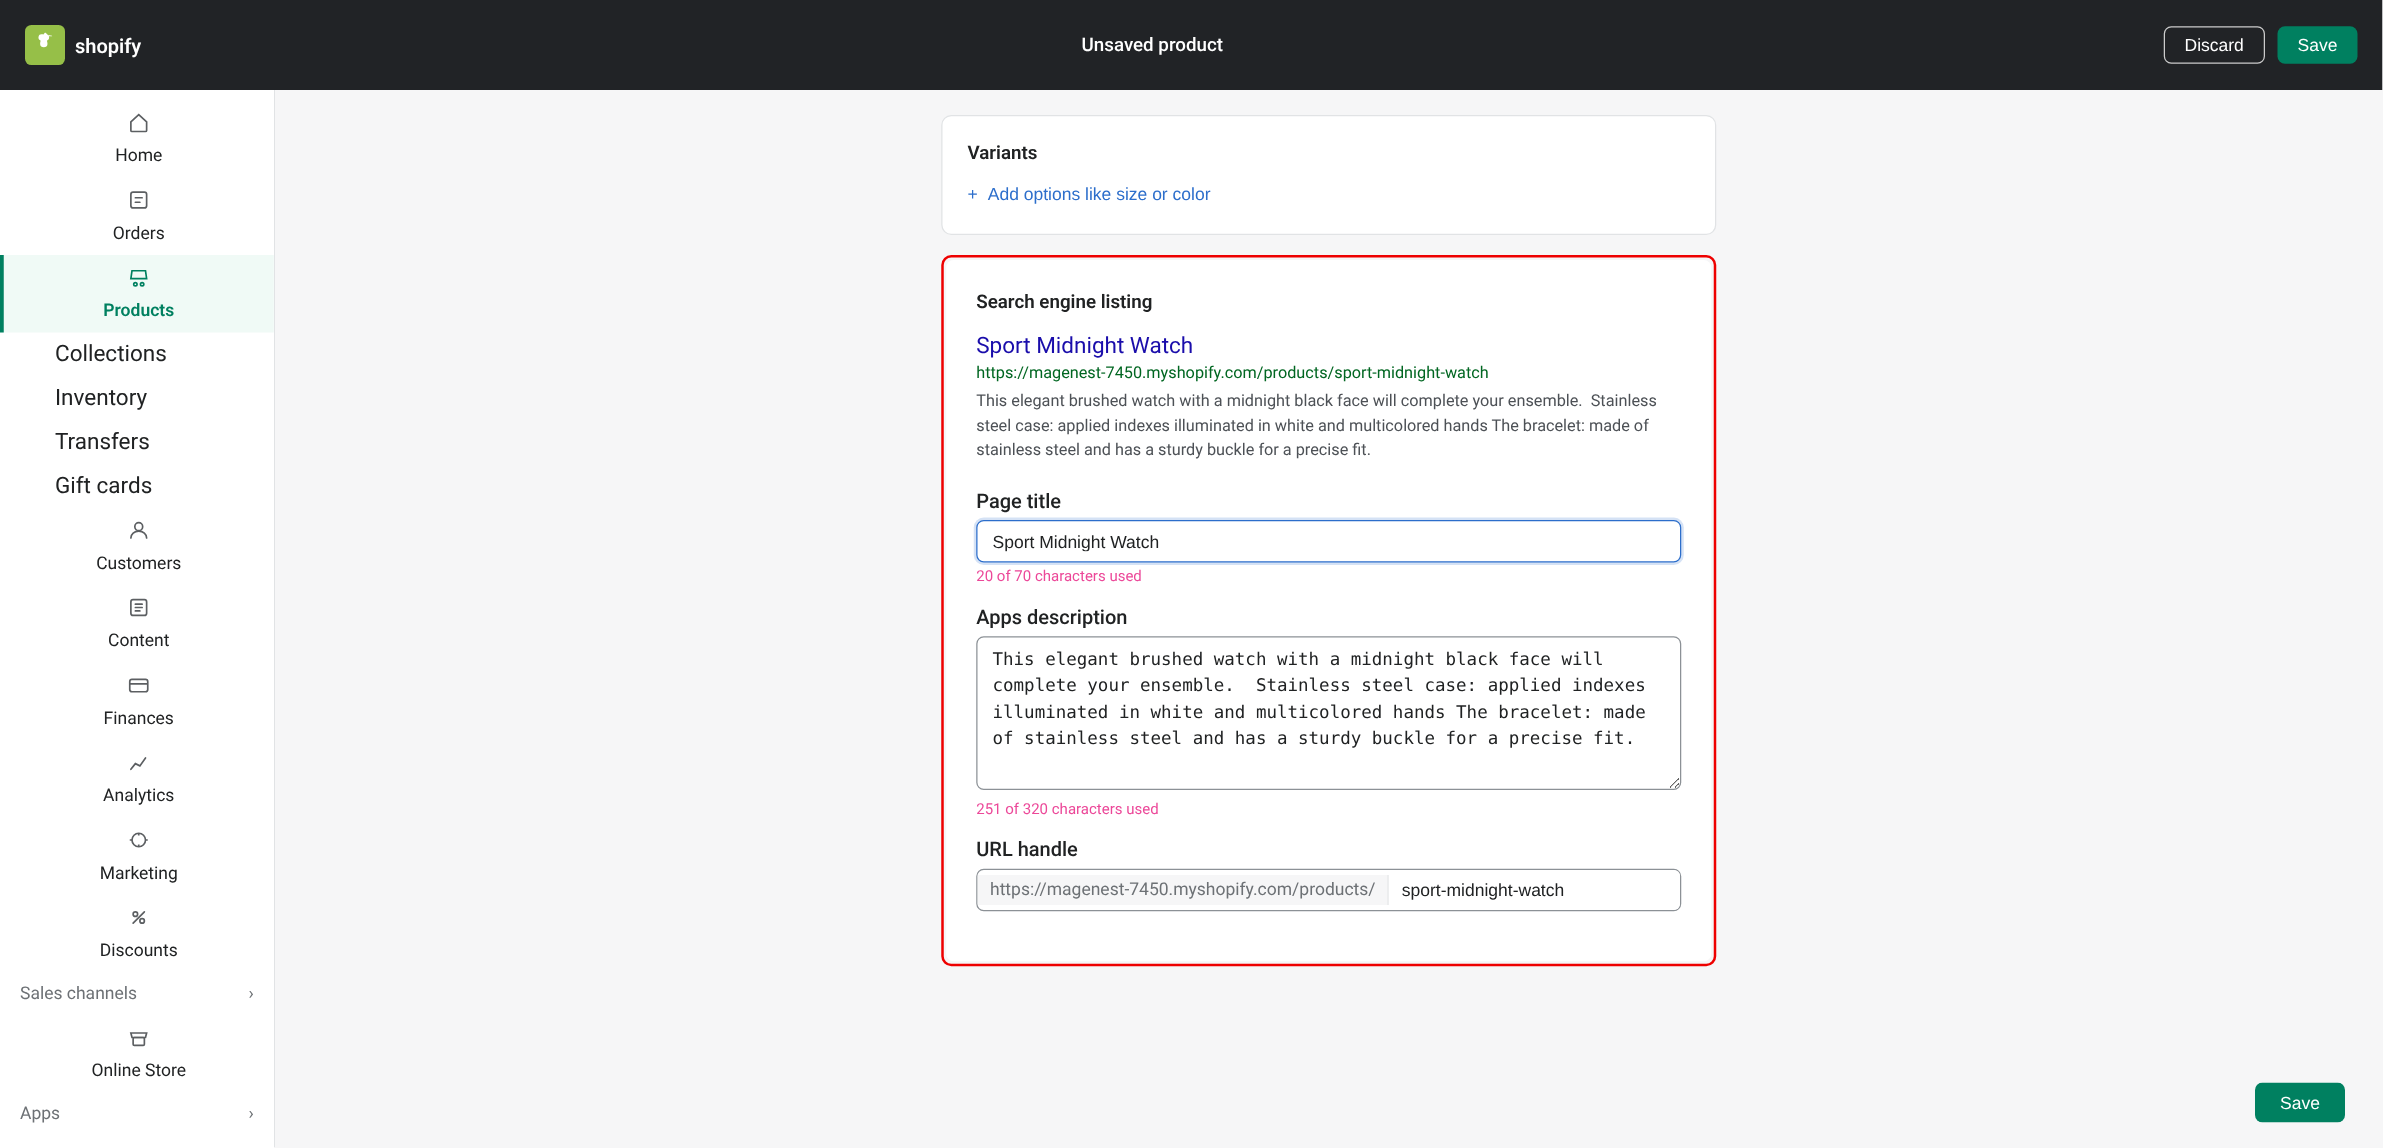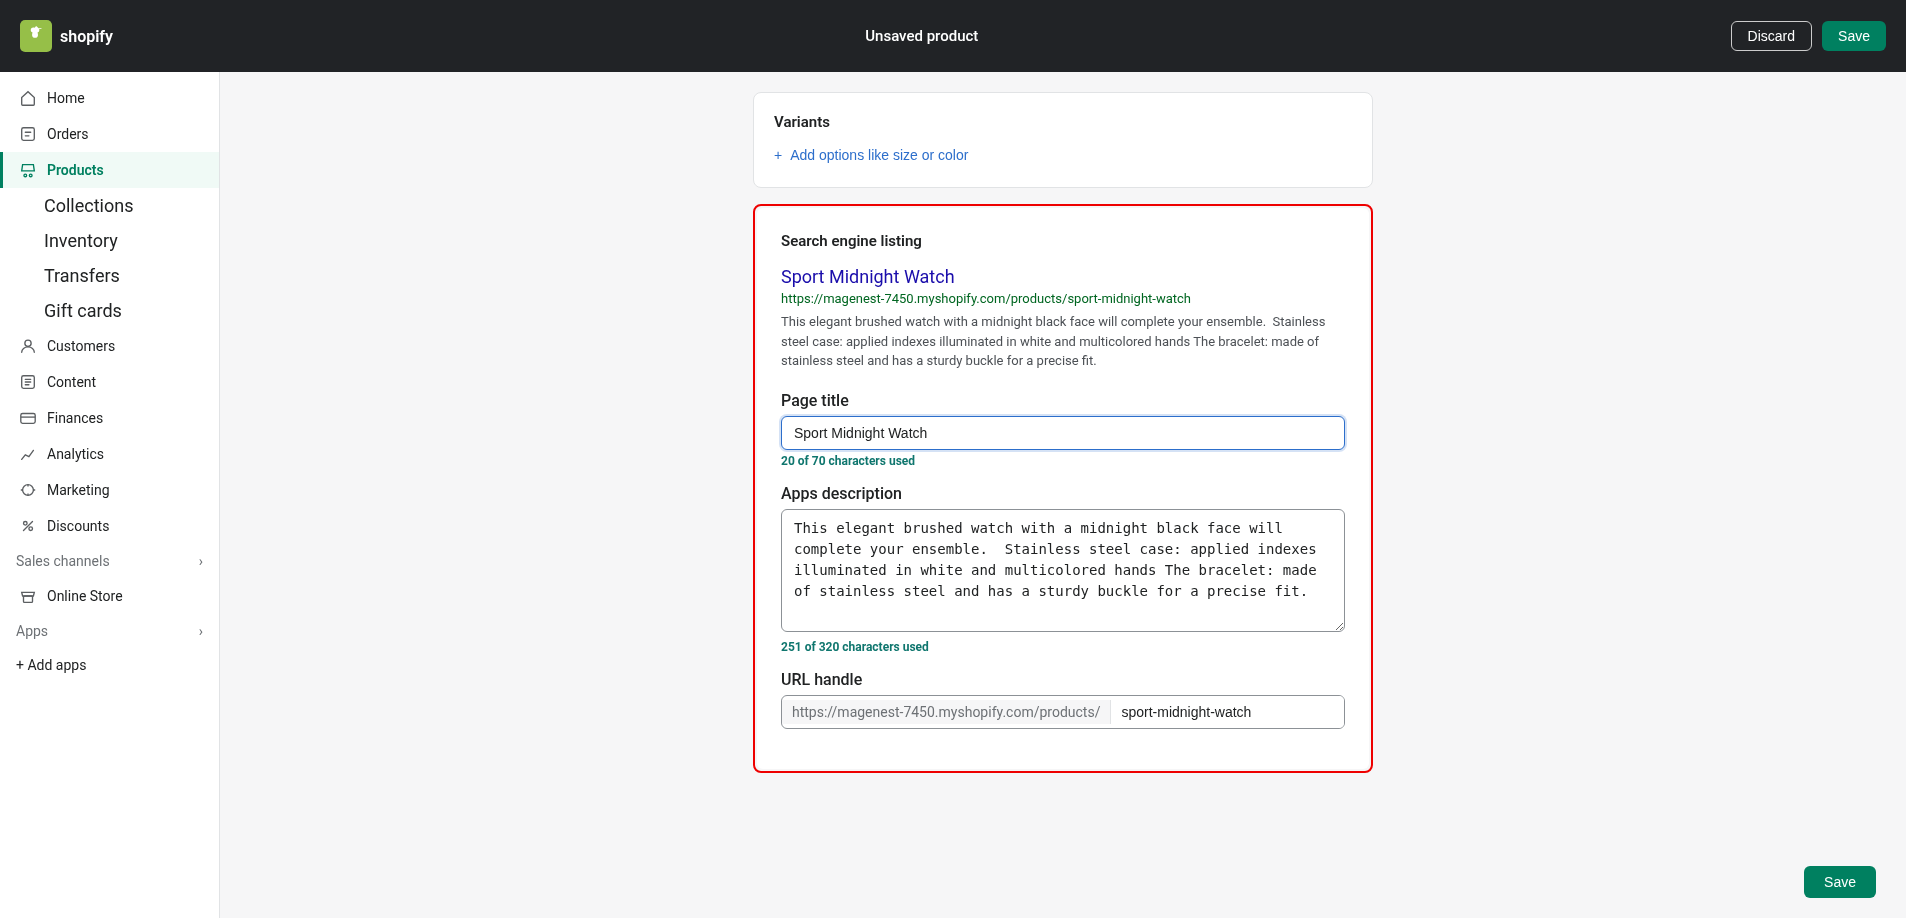--- a/index.html
+++ b/index.html
@@ -75,20 +75,21 @@
     }
     .sidebar-item {
       display: flex;
       align-items: center;
       gap: 10px;
       padding: 9px 16px;
       font-size: 14px;
       color: #202223;
       cursor: pointer;
       border-left: 3px solid transparent;
+      flex-direction: column;
     }
     .sidebar-item.active {
       background: #f0faf6;
       border-left: 3px solid #008060;
       color: #008060;
       font-weight: 600;
     }
     .sidebar-item .icon {
       width: 18px;
       height: 18px;
@@ -219,23 +220,22 @@
       color: #202223;
       background: #fff;
       outline: none;
     }
     .form-input.active-input {
       border-color: #2c6ecb;
       box-shadow: 0 0 0 2px rgba(44,110,203,0.2);
     }
     .char-count {
       font-size: 12px;
-      color: #0f766e;
+      color: #ec4899;
       margin-top: 4px;
-      font-weight: bold;
     }
     textarea.form-input {
       resize: vertical;
       min-height: 100px;
       line-height: 1.5;
     }
 
     .url-handle-field {
       display: flex;
       align-items: center;

